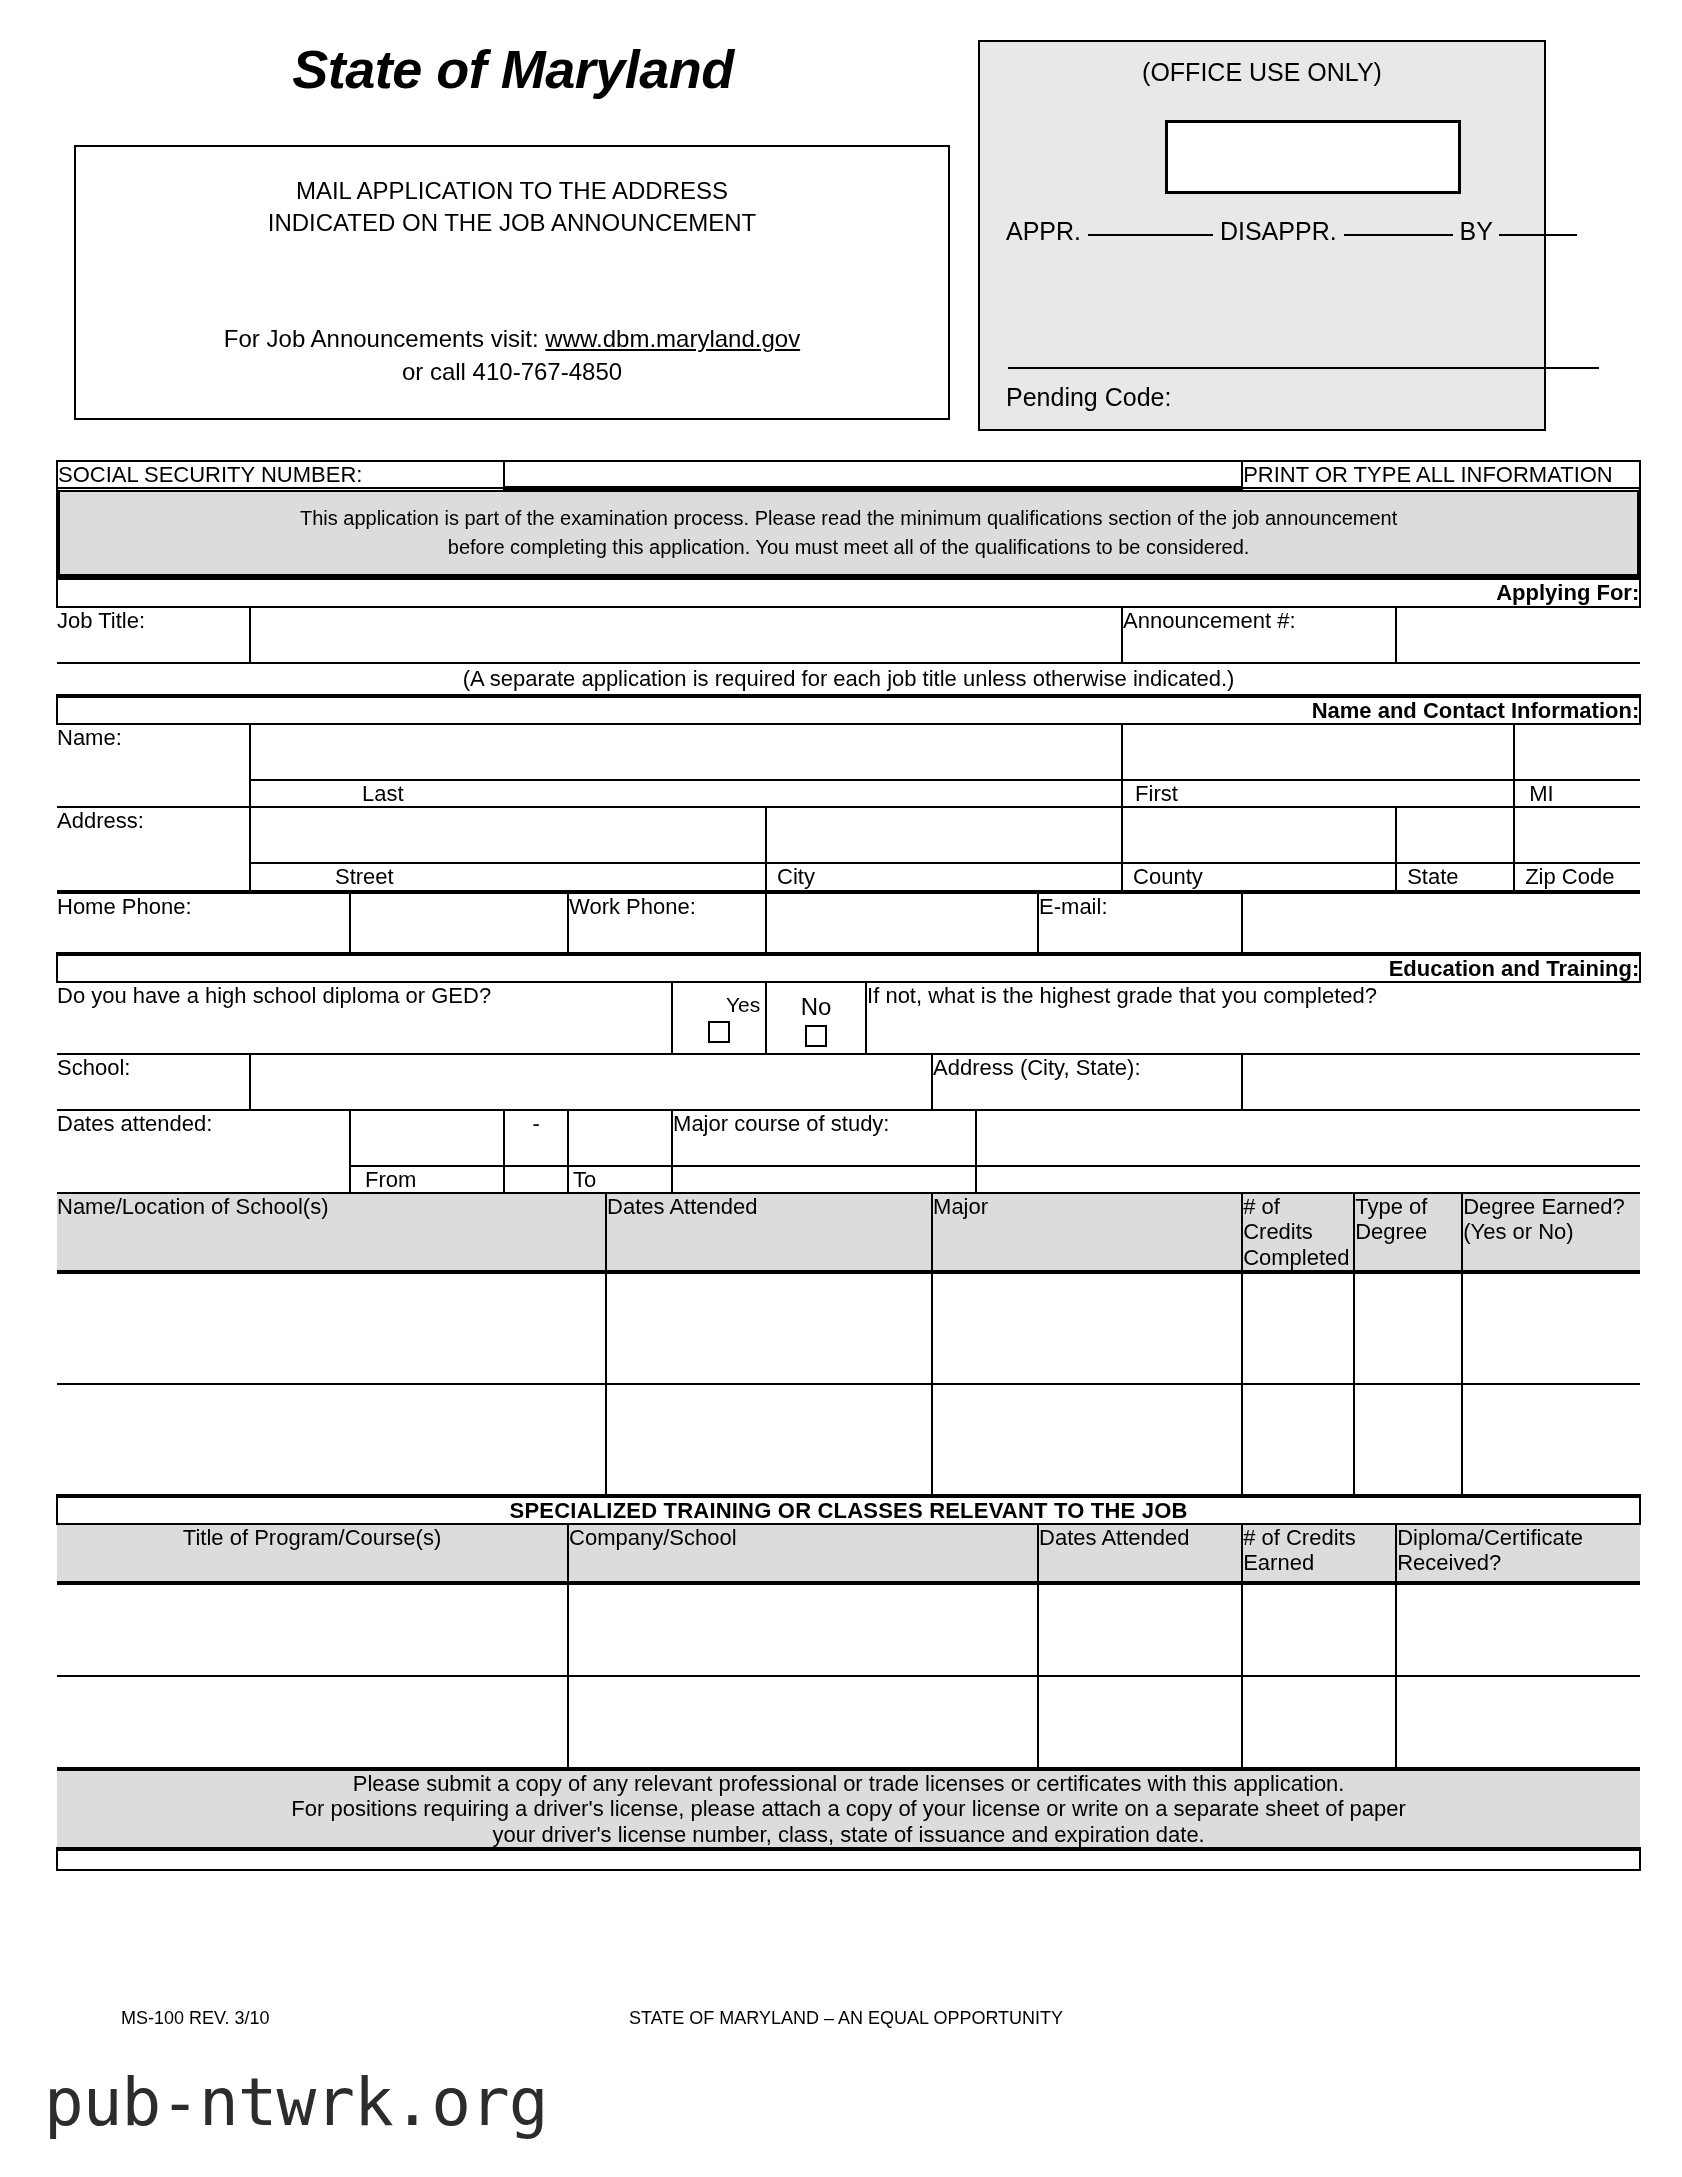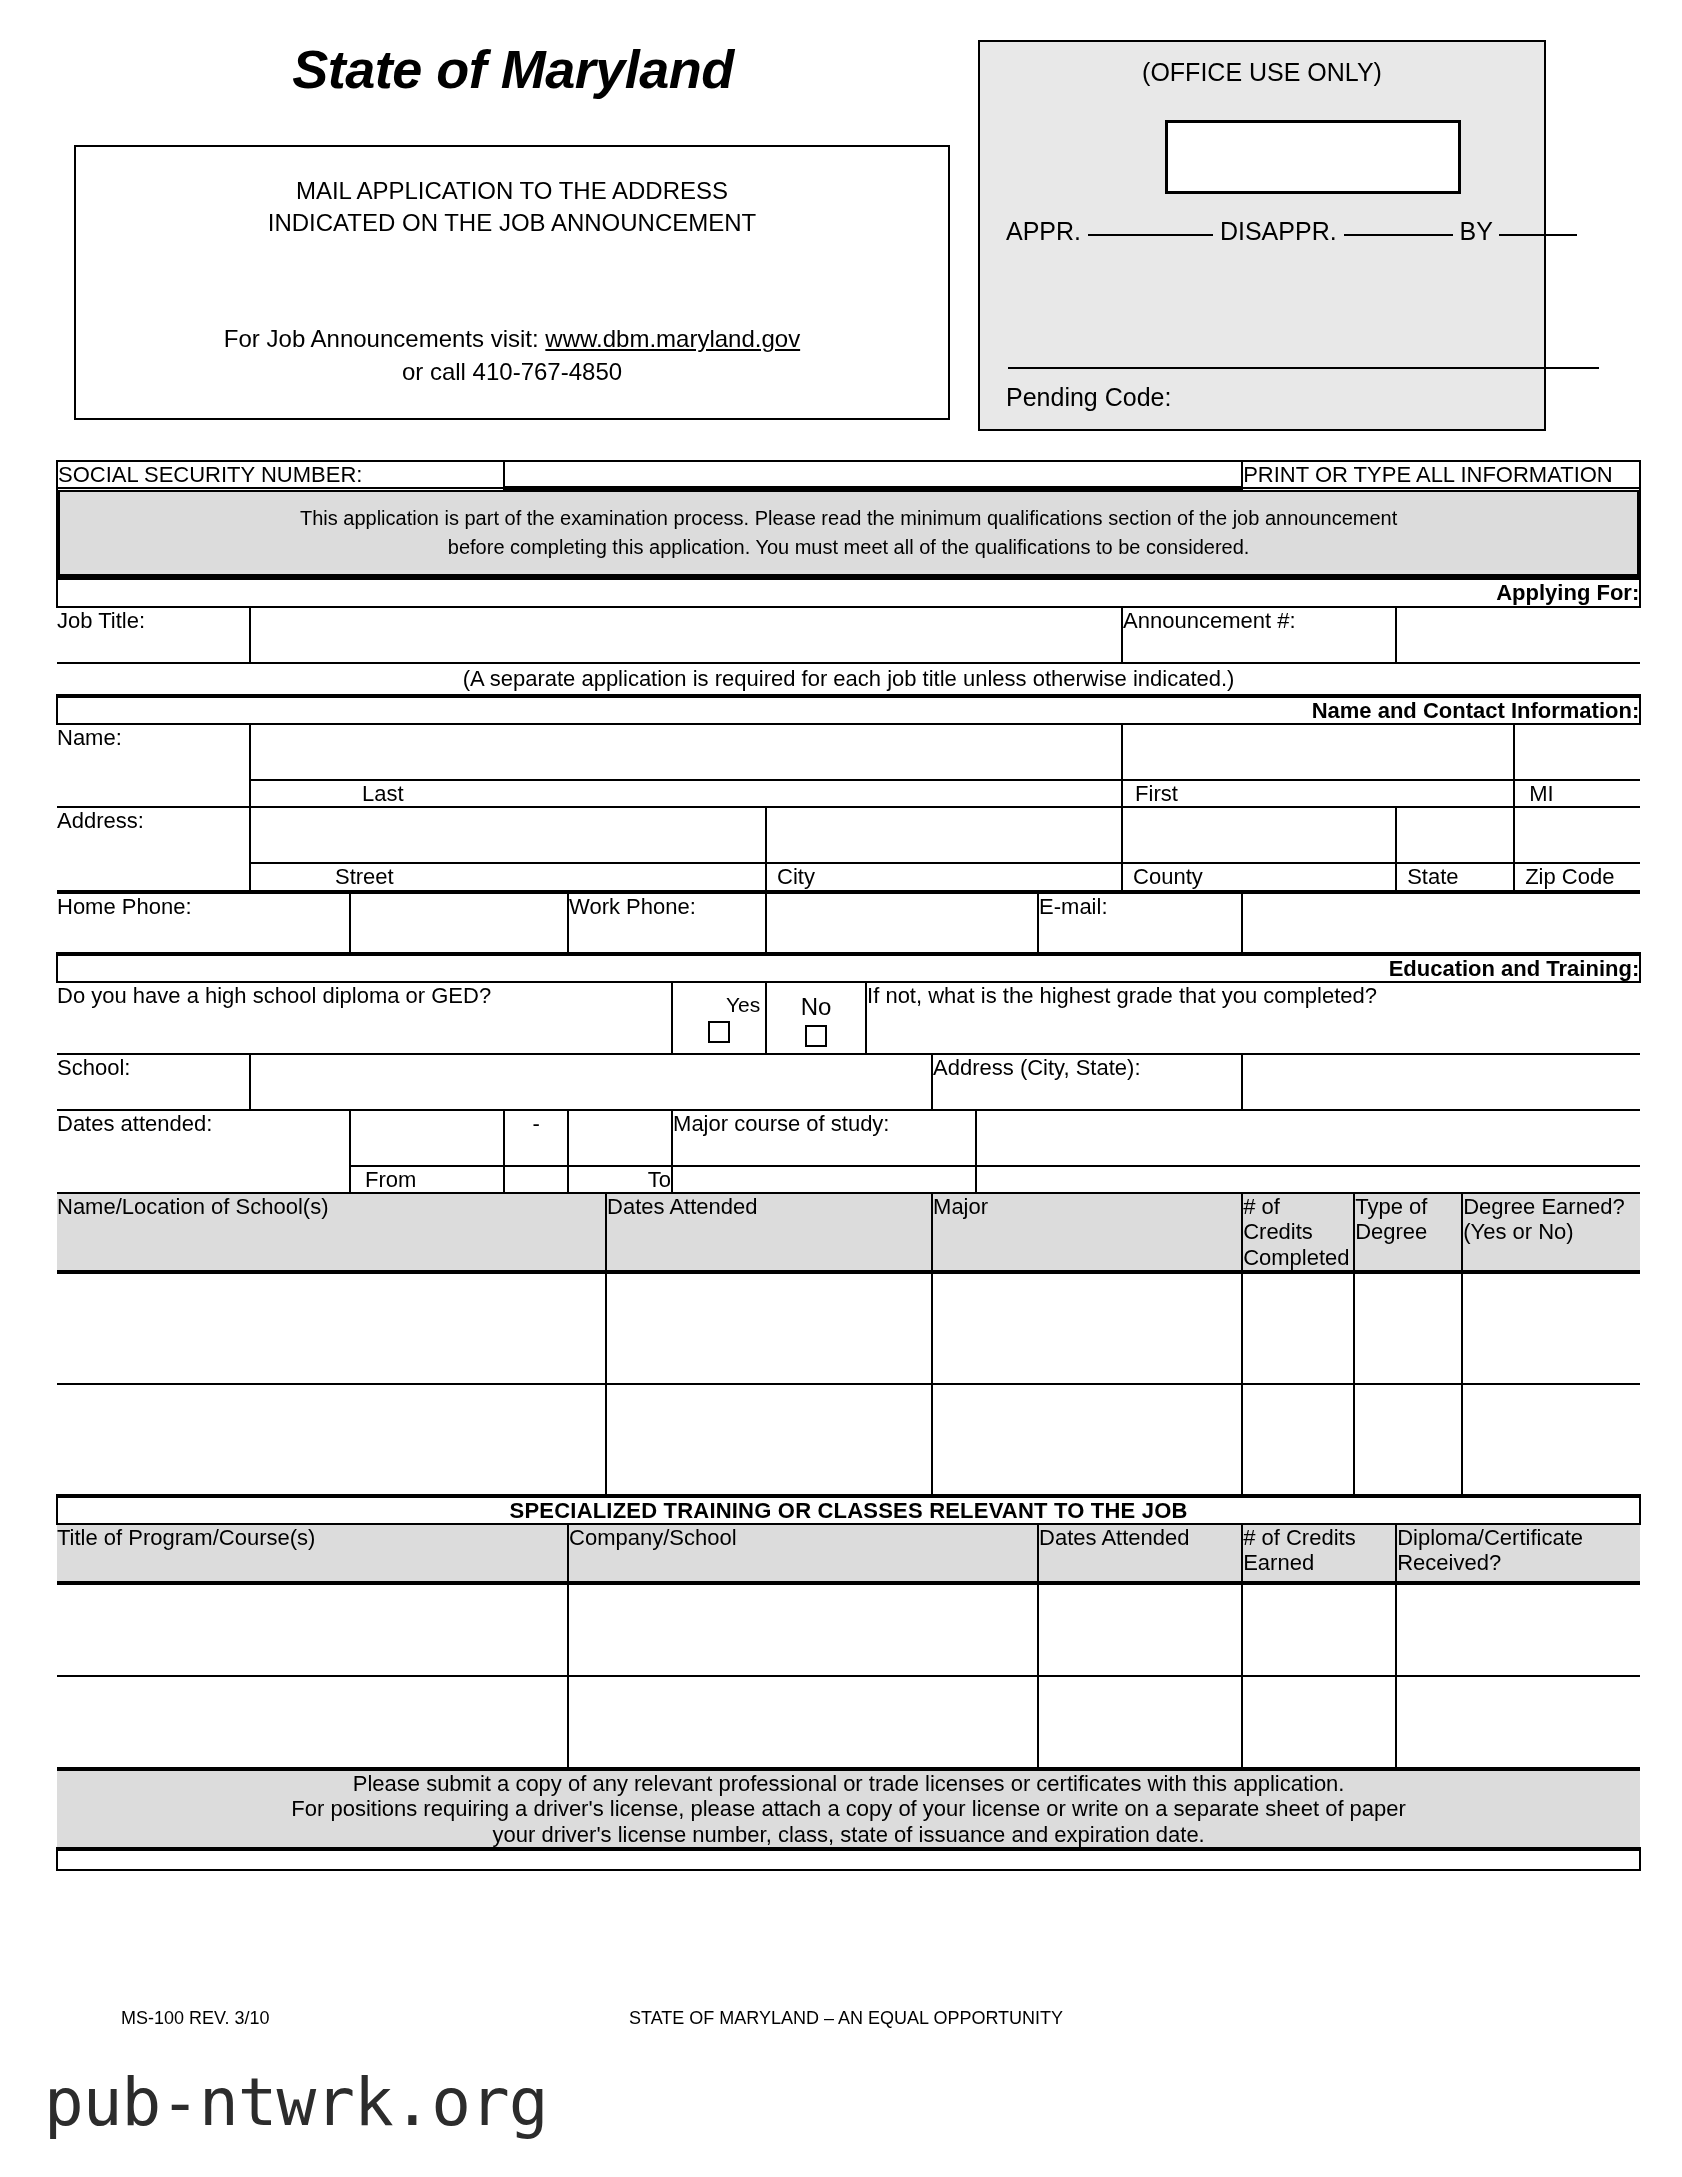--- a/index.html
+++ b/index.html
@@ -397,21 +397,21 @@
         <td colspan="2" class="rowfill-54"></td>
         <td colspan="1" class="ctr lbl24">-</td>
         <td colspan="2"></td>
         <td colspan="4" class="lbl24">Major course of study:</td>
         <td colspan="11" class="nb-right"></td>
       </tr>
       <tr>
         <td colspan="3" class="nb-left nb-top"></td>
         <td colspan="2" class="small-lbl" style="text-align:left;padding-left:14px;">From</td>
         <td colspan="1"></td>
-        <td colspan="2" class="small-lbl" style="text-align:right;padding-left:4px;">To</td>
+        <td colspan="2" class="small-lbl" style="text-align:left;padding-left:4px;">To</td>
         <td colspan="4" class="nb-top"></td>
         <td colspan="11" class="nb-top nb-right"></td>
       </tr>
 
 
       <tr>
         <td colspan="7" class="gray padc nb-left" style="height:56px;">Name/Location of School(s)</td>
         <td colspan="4" class="gray padc">Dates Attended</td>
         <td colspan="5" class="gray padc">Major</td>
         <td colspan="2" class="gray padc">
@@ -441,21 +441,21 @@
         <td colspan="2"></td>
         <td colspan="2"></td>
         <td colspan="3" class="nb-right"></td>
       </tr>
 
       <tr>
         <td colspan="23" class="sub-head thick-top">SPECIALIZED TRAINING OR CLASSES RELEVANT TO THE JOB</td>
       </tr>
 
       <tr>
-        <td colspan="6" class="gray padc nb-left" style="height:56px;">Title of Program/Course(s)</td>
+        <td colspan="6" class="gray padc nb-left" style="height:56px;text-align:center;">Title of Program/Course(s)</td>
         <td colspan="7" class="gray padc">Company/School</td>
         <td colspan="3" class="gray padc">Dates Attended</td>
         <td colspan="3" class="gray padc"># of Credits Earned</td>
         <td colspan="4" class="gray padc nb-right">
           <div>Diploma/Certificate</div>
           <div>Received?</div>
         </td>
       </tr>
 
       <tr>

